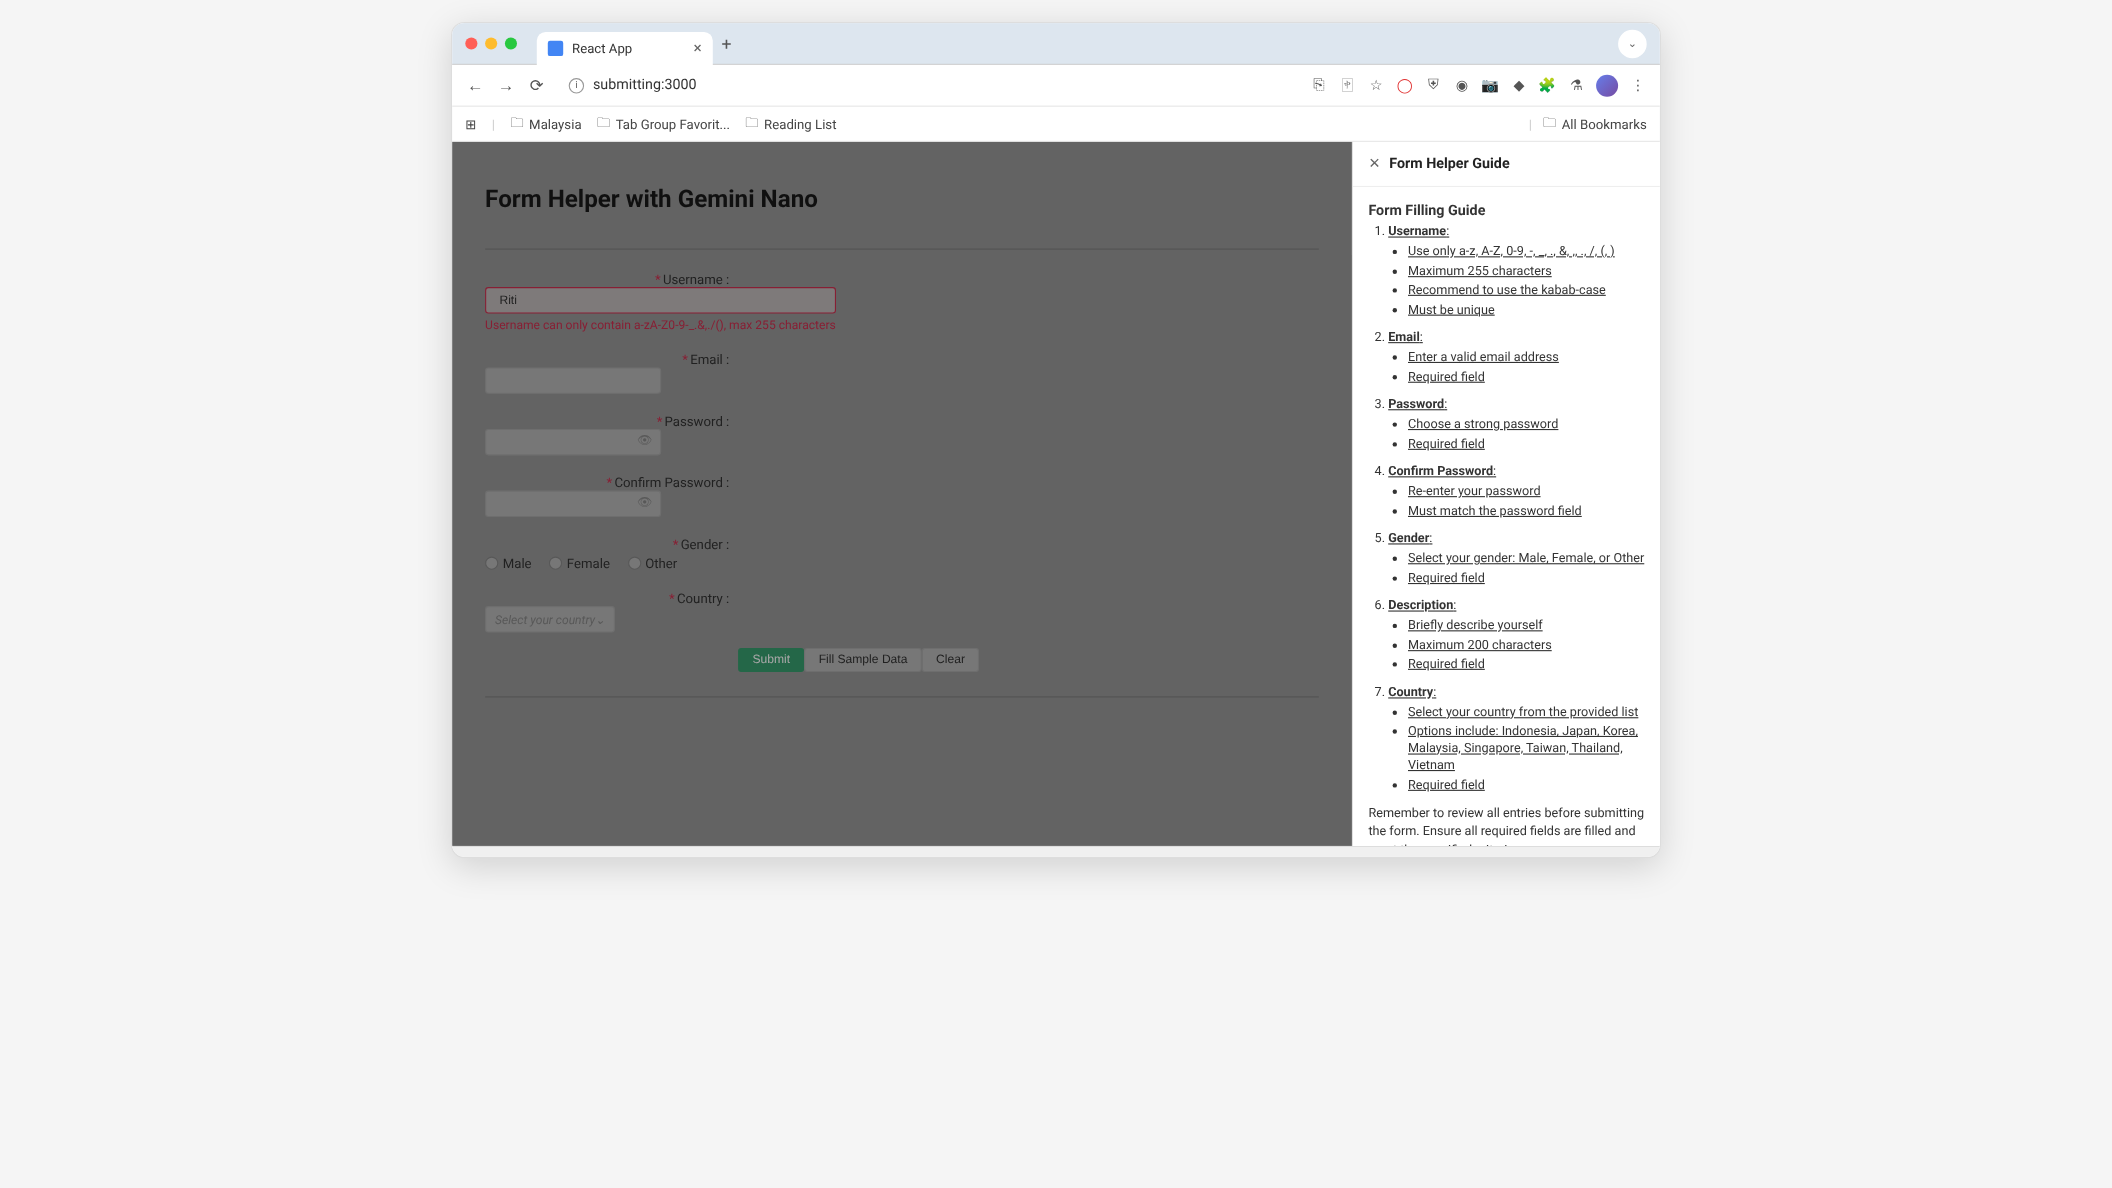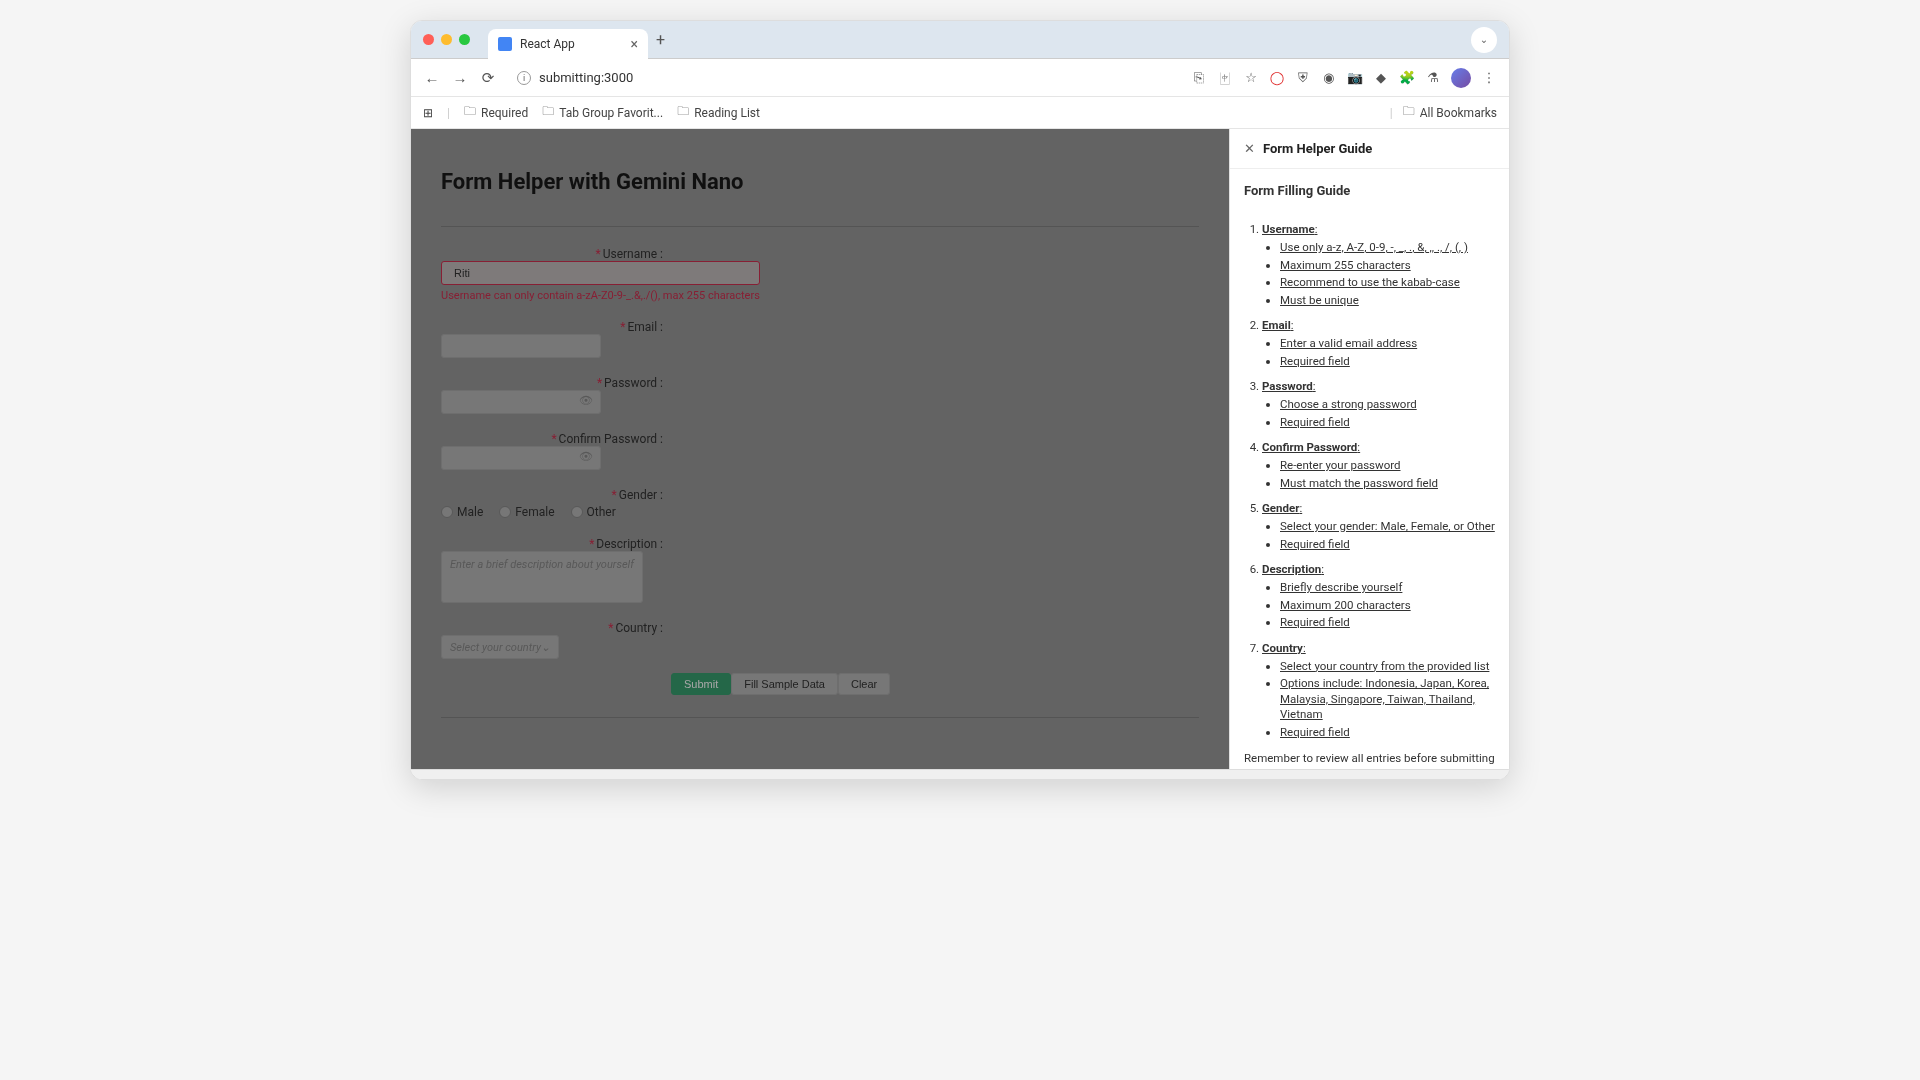--- a/index.html
+++ b/index.html
@@ -54,21 +54,21 @@
 .textarea { width: 100%; height: 52px; border: 1px solid #aaa; border-radius: 3px; padding: 6px 8px; font-size: 11px; background: rgba(255,255,255,0.3); resize: both; color: #888; font-style: italic; }
 .select { width: 100%; height: 24px; border: 1px solid #aaa; border-radius: 3px; padding: 0 8px; font-size: 11px; background: rgba(255,255,255,0.3); color: #888; display: flex; align-items: center; justify-content: space-between; font-style: italic; }
 .btn-row { display: flex; gap: 0; margin-left: 230px; }
 .btn { padding: 4px 12px; font-size: 11px; border-radius: 3px; border: 1px solid #aaa; background: rgba(255,255,255,0.3); cursor: pointer; color: #333; }
 .btn.primary { background: #389e6f; color: #fff; border-color: #389e6f; }
 .sidebar { width: 280px; background: #fff; border-left: 1px solid #e0e0e0; display: flex; flex-direction: column; }
 .sidebar-header { display: flex; align-items: center; gap: 8px; padding: 12px 14px; border-bottom: 1px solid #eee; }
 .close-x { font-size: 13px; color: #666; cursor: pointer; }
 .sidebar-title { font-size: 13px; font-weight: 700; color: #222; }
 .sidebar-body { padding: 14px; font-size: 11.5px; color: #333; overflow-y: auto; }
-.guide-title { font-size: 13px; font-weight: 700; margin-bottom: 24px; }
+.guide-title { font-size: 13px; font-weight: 700; margin-bottom: 4px; }
 .guide-list { list-style: decimal; padding-left: 18px; text-decoration: underline; }
 .guide-list > li { margin-bottom: 10px; }
 .guide-item-title { font-weight: 700; }
 .sub-list { list-style: disc; padding-left: 18px; margin-top: 4px; }
 .sub-list li { margin-bottom: 2px; line-height: 1.35; }
 .guide-footer { margin-top: 10px; line-height: 1.4; }
 .bottom-scroll { height: 10px; background: #f0f0f0; border-top: 1px solid #ddd; }
 </style>
 </head>
 <body>
@@ -113,21 +113,21 @@
     </div>
   </div>
 
   <div class="bookmarks">
     <span class="bm-item">
         <span class="bm-icon">⊞</span>
       </span>
     <span class="bm-sep">|</span>
     <span class="bm-item">
         <span class="bm-icon">🗀</span>
-        <span>Required</span>
+        <span>Malaysia</span>
       </span>
     <span class="bm-item">
         <span class="bm-icon">🗀</span>
         <span>Tab Group Favorit...</span>
       </span>
     <span class="bm-item">
         <span class="bm-icon">🗀</span>
         <span>Reading List</span>
       </span>
     <div class="bm-right">
@@ -186,26 +186,20 @@
                   <span class="radio-circle"></span>
                   <span>Female</span>
                 </label>
               <label class="radio-opt">
                   <span class="radio-circle"></span>
                   <span>Other</span>
                 </label>
             </div>
           </div>
 
-          <div class="form-row">
-            <div class="form-label"><span class="req">*</span><span>Description :</span></div>
-            <div class="form-control">
-                <div class="textarea">Enter a brief description about yourself</div>
-              </div>
-          </div>
 
           <div class="form-row">
             <div class="form-label"><span class="req">*</span><span>Country :</span></div>
             <div class="form-control">
               <div class="select">
                 <span>Select your country</span>
                 <span>⌄</span>
               </div>
             </div>
           </div>

